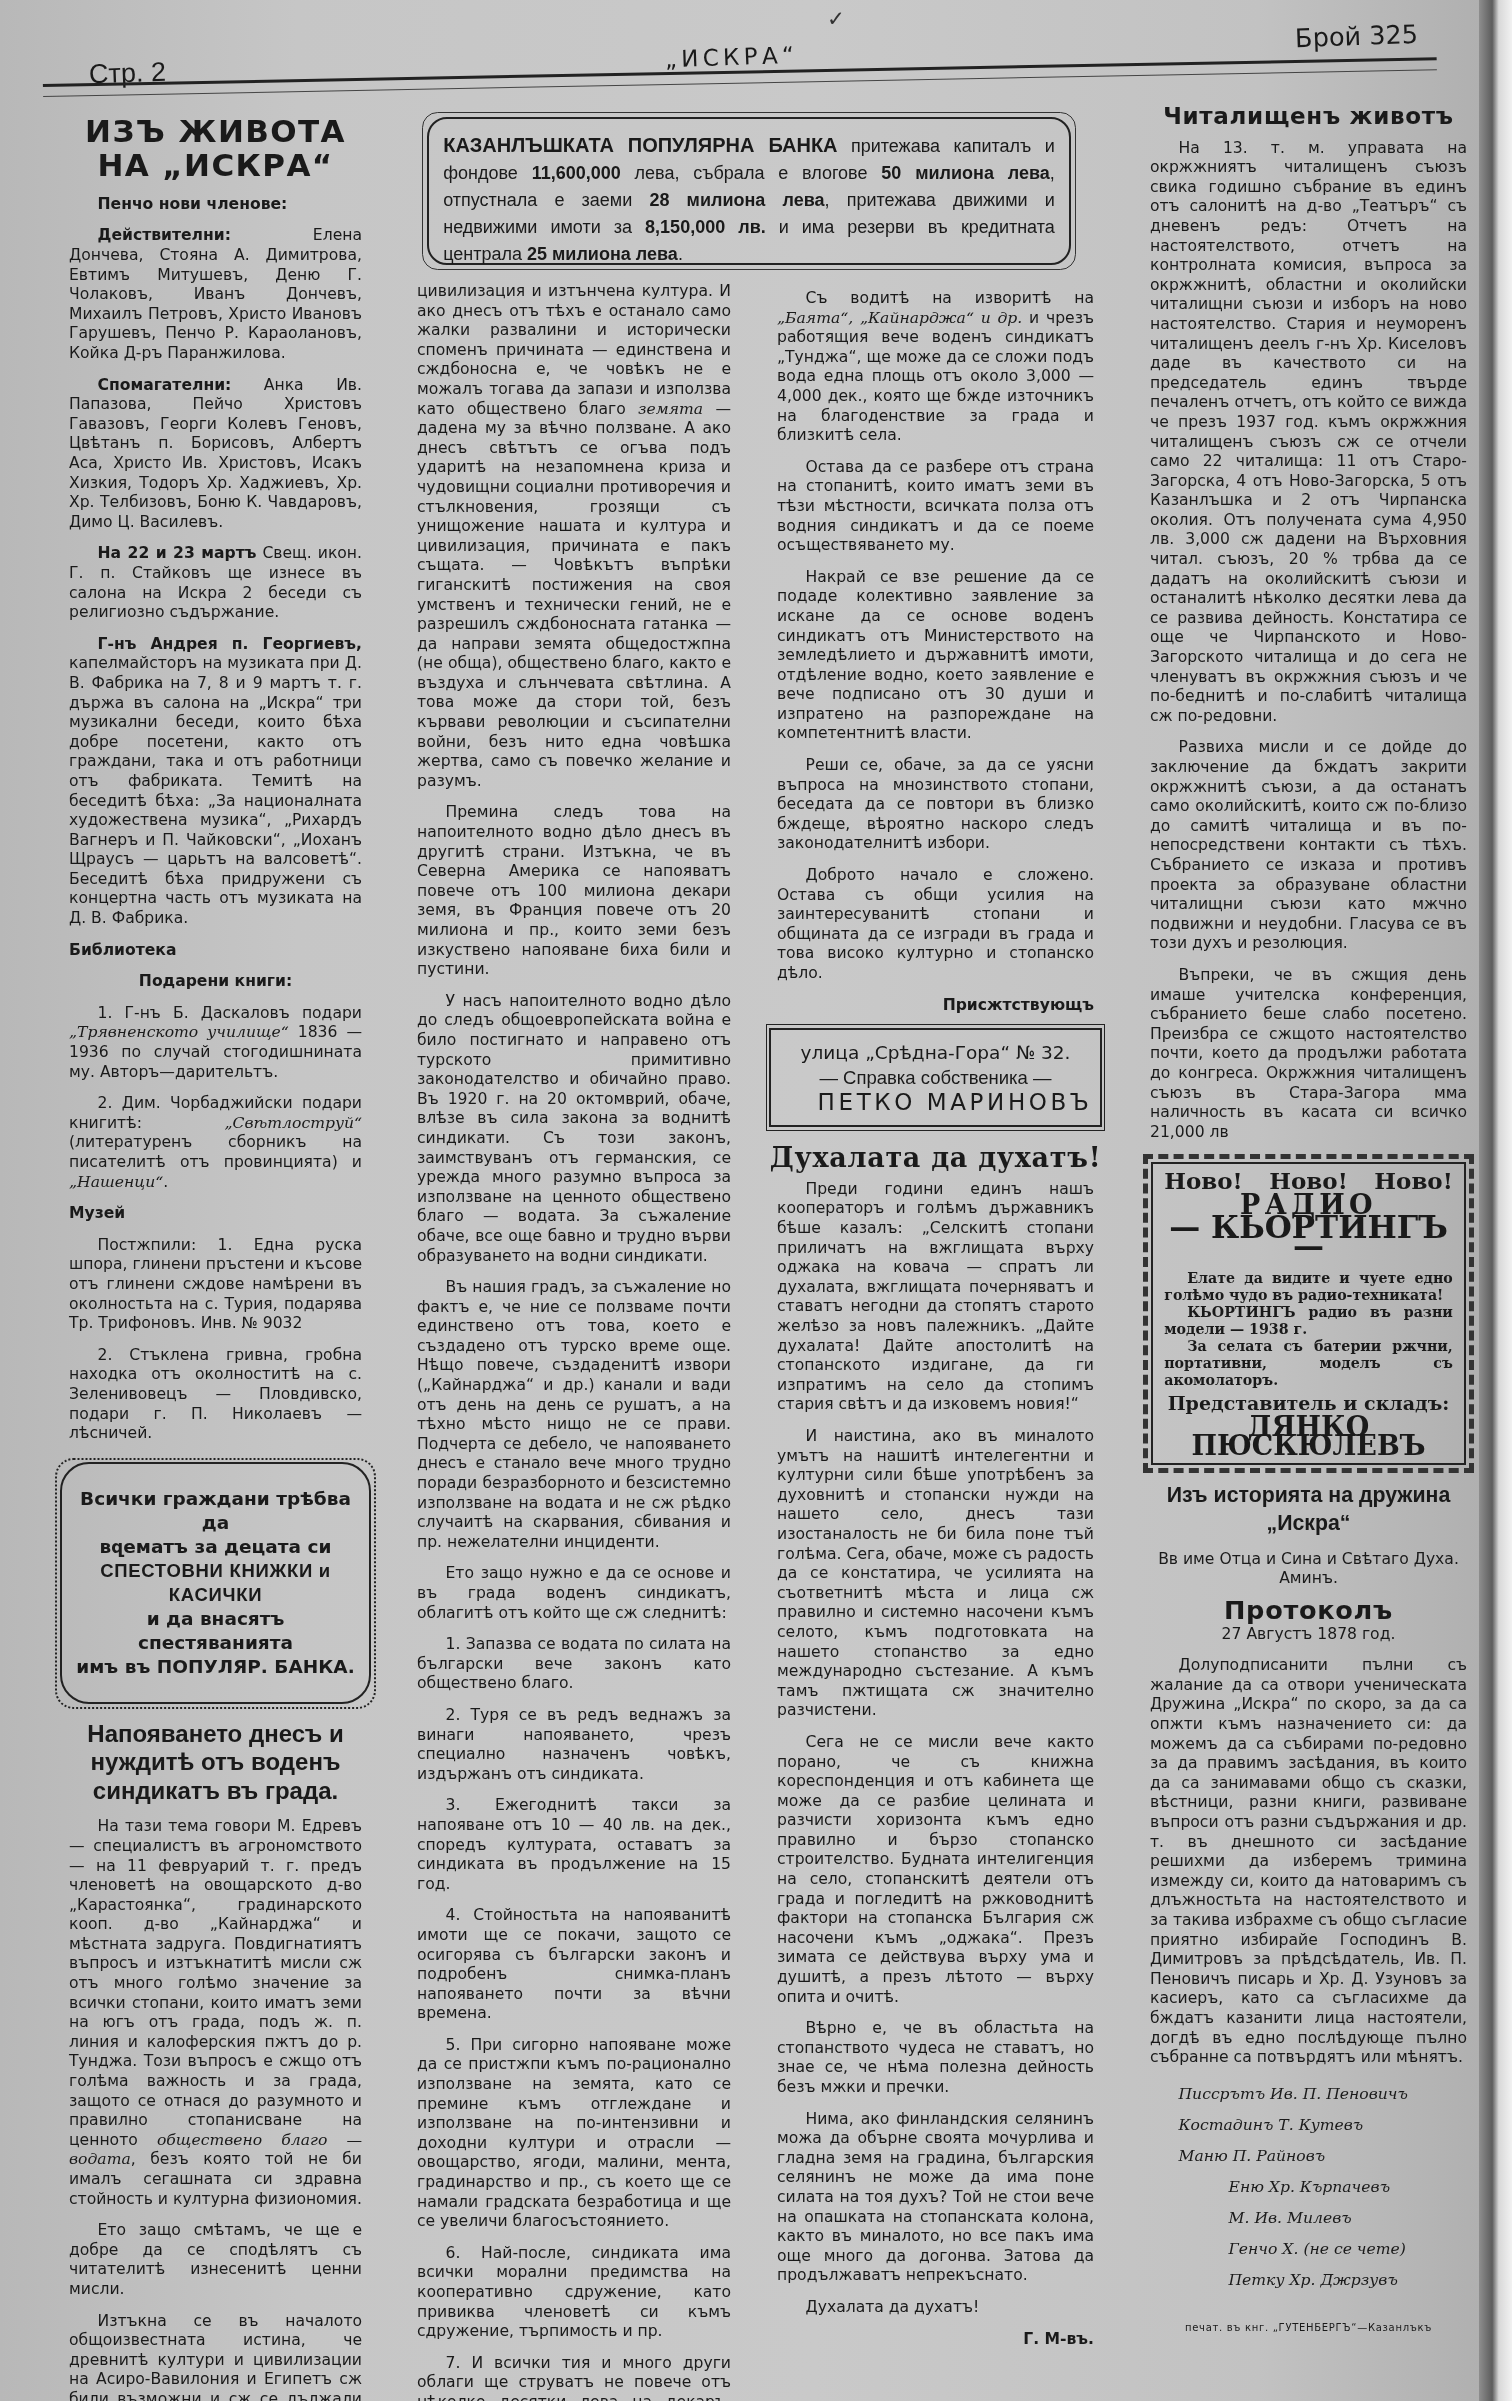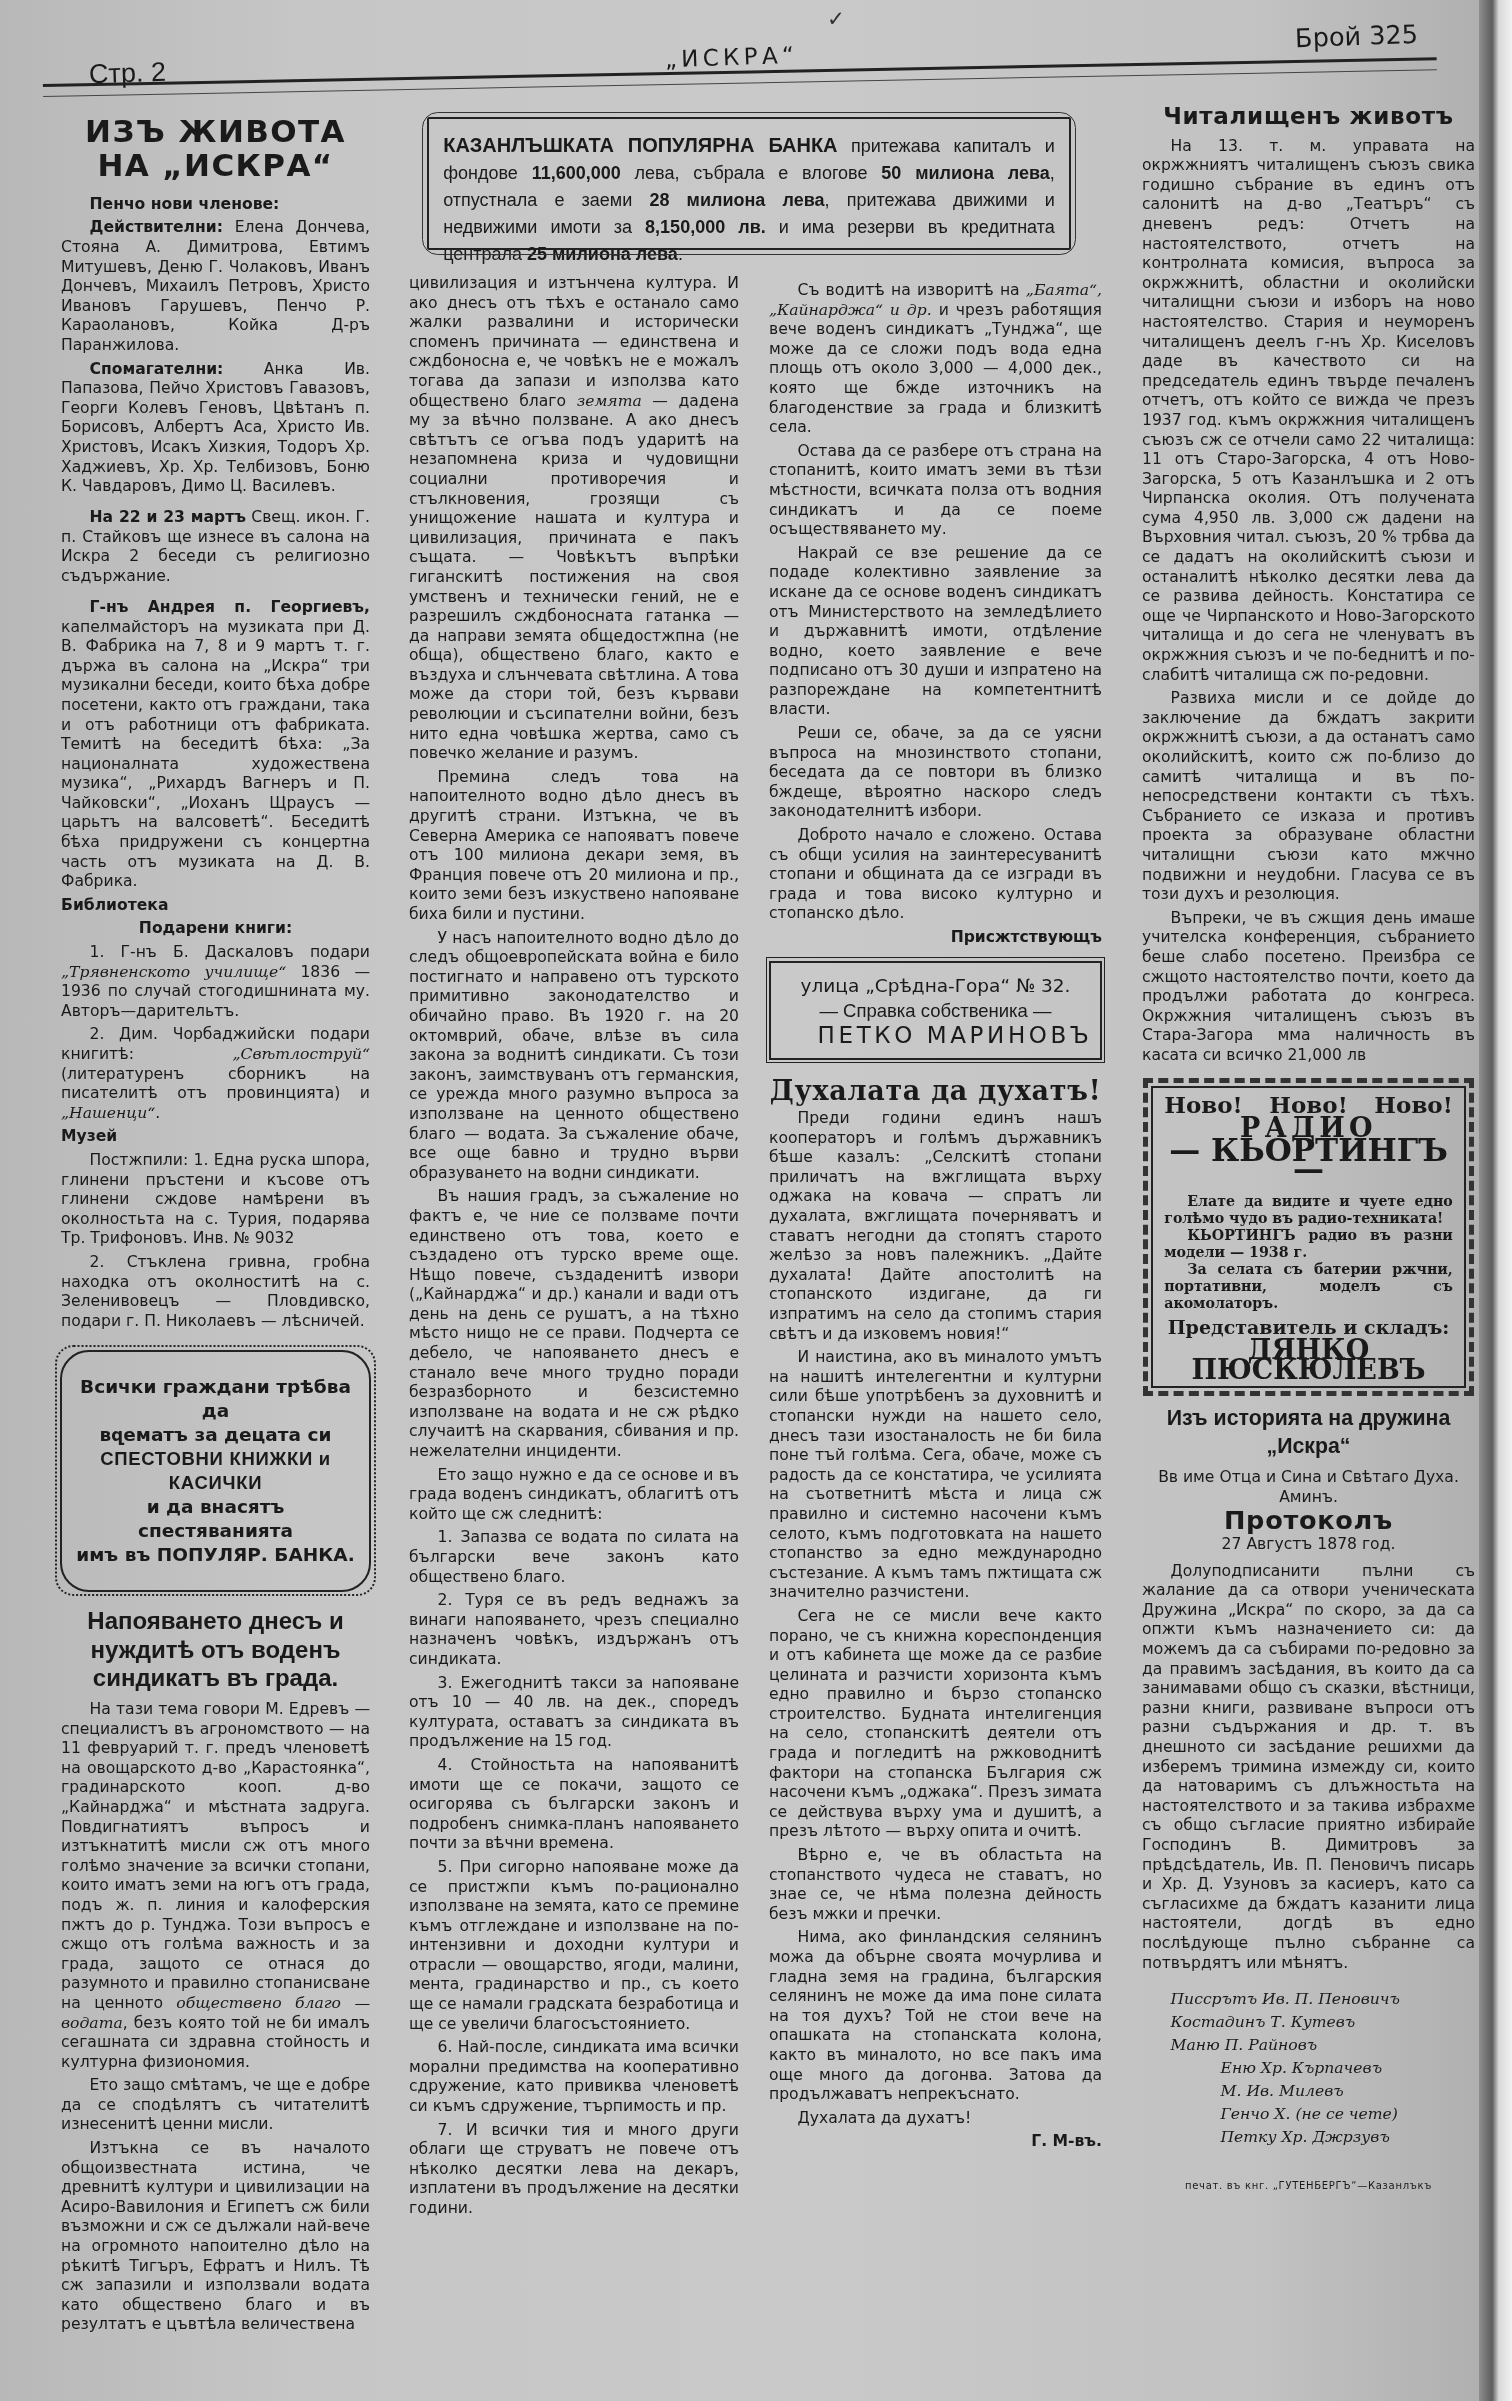--- a/index.html
+++ b/index.html
@@ -19,35 +19,35 @@
   }
   .hdr-page { position:absolute; left:89px; top:58px; font-size:27px; font-family:"Liberation Sans Narrow","Liberation Sans",sans-serif; transform:rotate(-2deg);}
   .hdr-title { position:absolute; left:665px; top:44px; font-size:23px; letter-spacing:4.3px; transform:rotate(-2deg);}
   .hdr-issue { position:absolute; left:1295px; top:21.3px; font-size:25.6px; transform:rotate(-2deg);}
   .rule {
     position:absolute; left:43px; top:84px; width:1394px; height:8.5px;
     border-top:3.6px solid #222; border-bottom:1.4px solid #444;
     transform:rotate(-1.1deg); transform-origin:left center;
   }
   .col { position:absolute; top:107px; font-size:15.6px; line-height:19.6px; text-align:justify; }
-  .col p { margin:4px; text-indent:28.5px; }
+  .col p { margin:12px; text-indent:28.5px; }
   .col p.noind { text-indent:0; }
   .c1 { left:57px; width:317px; }
   .c2 { left:405px; width:338px; top:270px;}
   .c3 { left:765px; width:341px; top:277px;}
   .c4 { left:1138px; width:341px; }
   .big-title { font-size:31px; font-weight:bold; text-align:center; line-height:34px; letter-spacing:1.4px; margin:7.1px 0 12.8px 0;}
   .bold { font-weight:bold; }
   .ital { font-style:italic; font-family:"DejaVu Serif", serif; }
   .sub { font-weight:bold; margin-top:11.4px; }
   .center { text-align:center !important; text-indent:0 !important; }
   .right { text-align:right !important; }
   .box-bank {
-    position:absolute; left:427px; top:117px; width:644px; height:133px;
-    border:2.8px double #222; border-radius:2px; padding:12.8px 14.2px; box-sizing:border-box;
+    position:absolute; left:427px; top:117px; width:644px; height:148px;
+    border:2.8px double #222; border-radius:20px; padding:12.8px 14.2px; box-sizing:border-box;
     font-family:"Liberation Sans Narrow","Liberation Sans",sans-serif; font-size:18px; line-height:27px;
     text-align:justify;
   }
   .box-bank:before { content:""; position:absolute; inset:-7.1px; border:1.4px solid #333; border-radius:15.6px; }
   .box-save {
     margin:18.5px 2.8px 15.6px 2.8px; border:2.8px solid #222; border-radius:29px; padding:23px 10px; position:relative;
     font-size:18.5px; line-height:24px; text-align:center; font-weight:bold;
   }
   .box-save:before { content:""; position:absolute; inset:-6.4px; border:2.1px dotted #222; border-radius:18.5px; }
   .box-save .cond { font-family:"Liberation Sans Narrow","Liberation Sans",sans-serif; letter-spacing:0.7px; }

